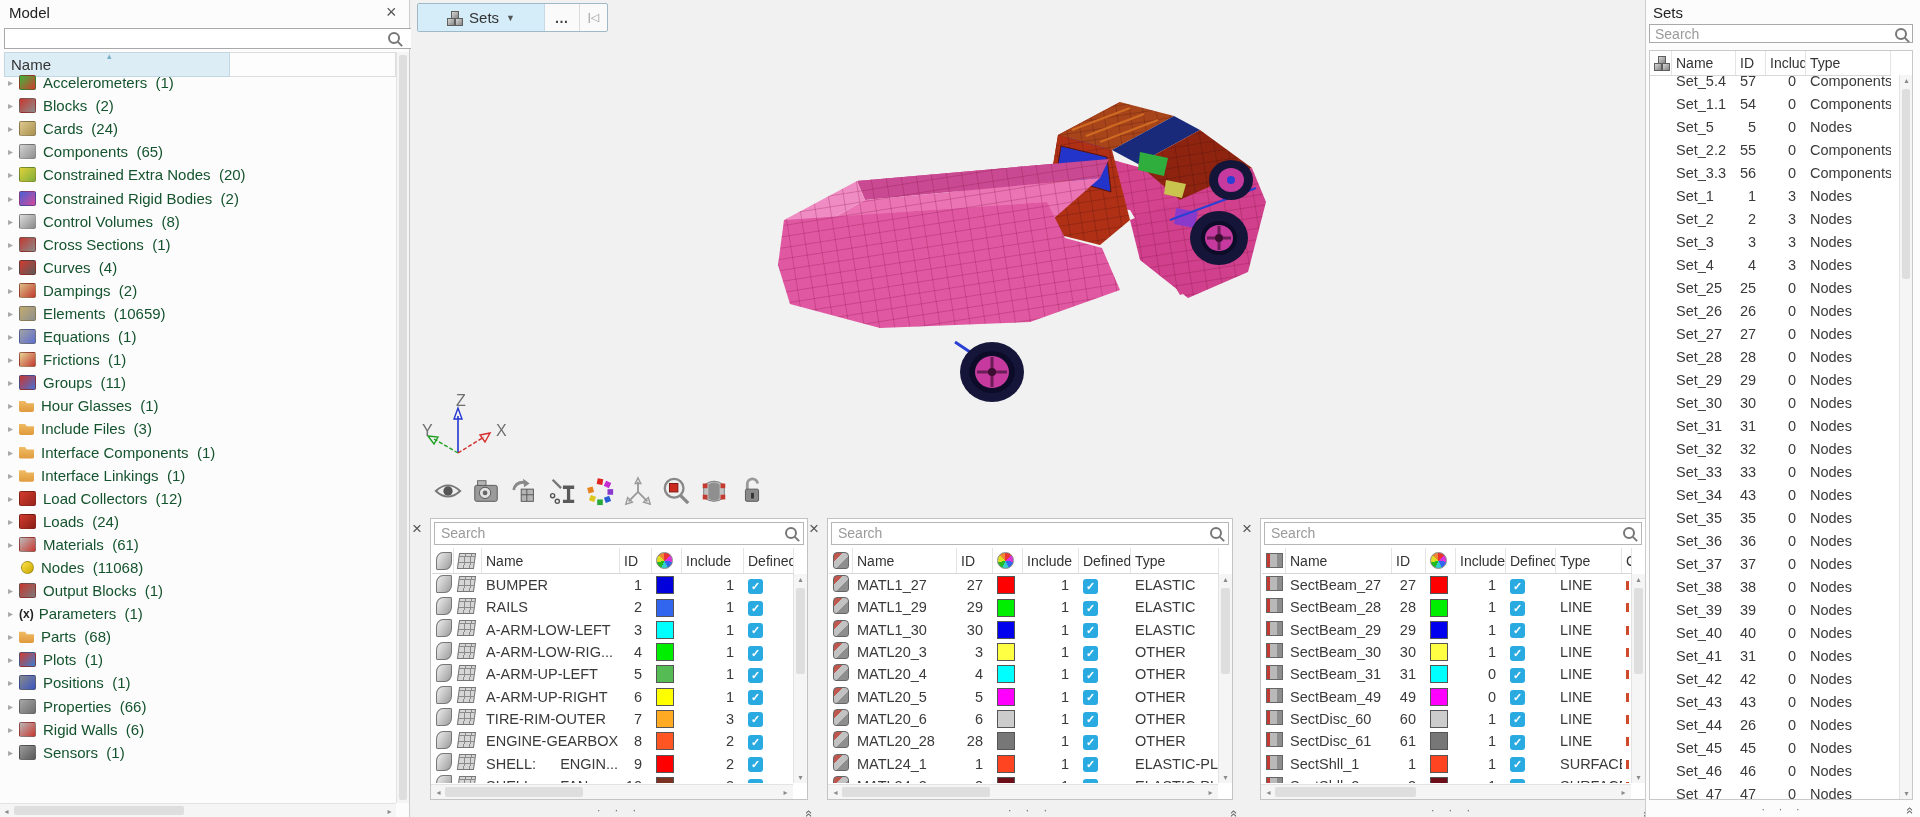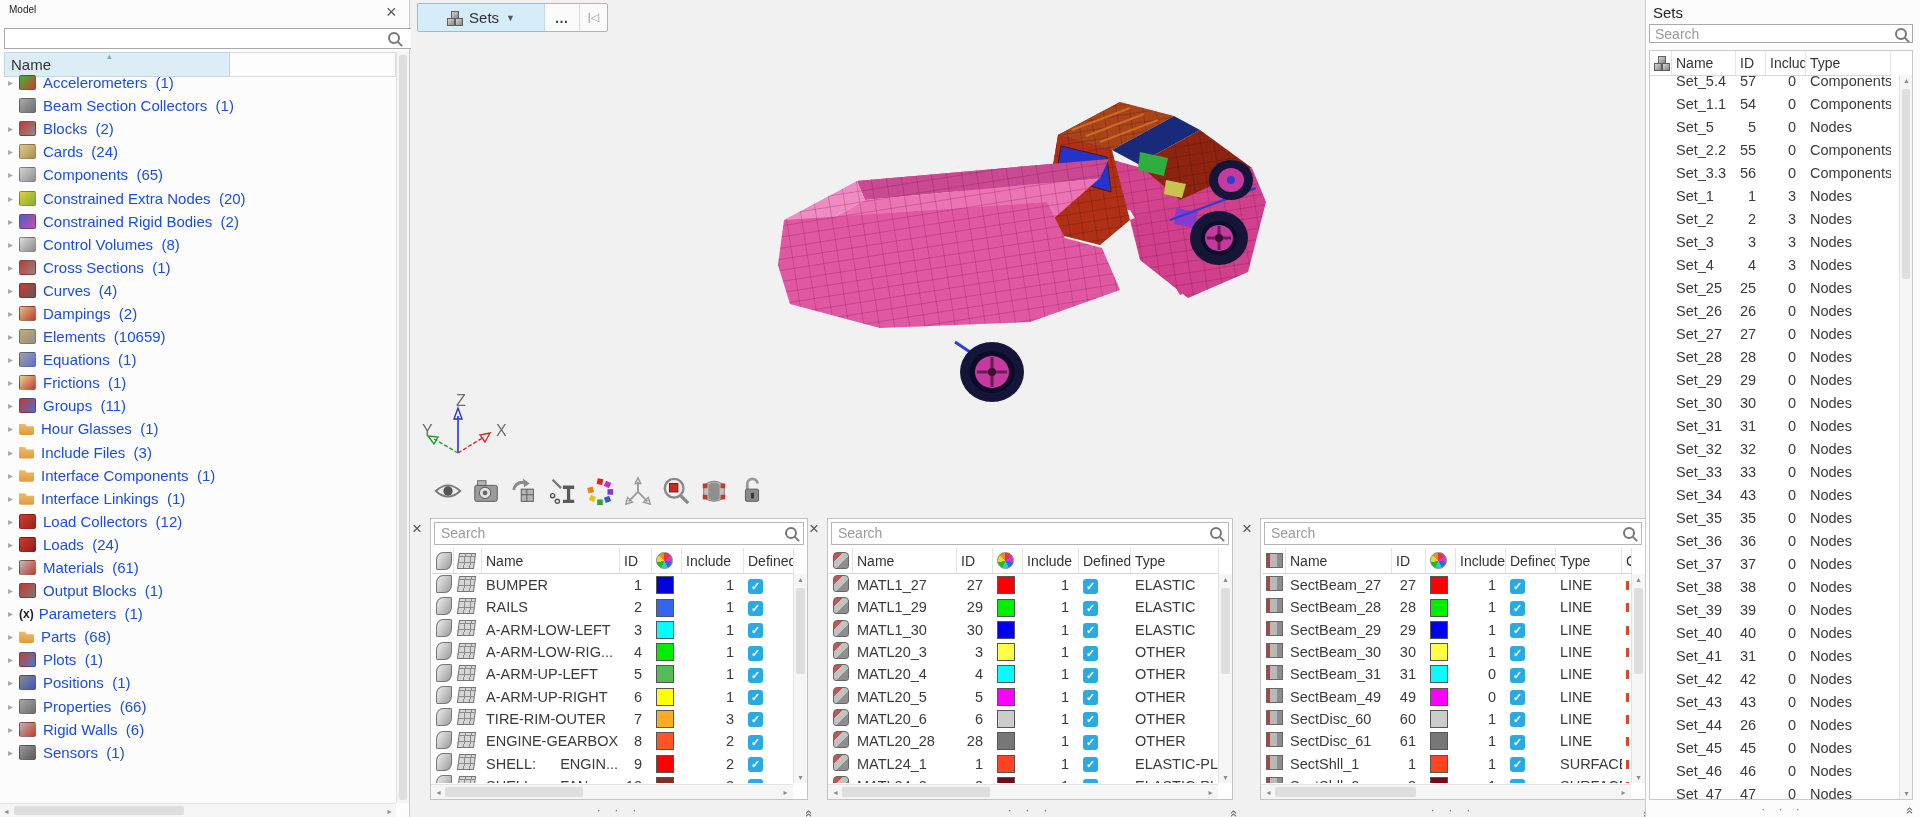--- a/index.html
+++ b/index.html
@@ -1,37 +1,37 @@
 <!DOCTYPE html>
 <html><head>
 <meta charset="utf-8">
 <style>
   html,body{margin:0;padding:0}
   body{width:1920px;height:817px;overflow:hidden;position:relative;background:#f1f1f1;
        font-family:"Liberation Sans",sans-serif;font-size:14px;color:#3a3a3a;}
   
   #leftPanel{position:absolute;left:0;top:0;width:410px;height:817px;background:#fcfcfc;border-right:1px solid #cccccc;box-sizing:border-box}
-  .lp-title{position:absolute;left:9px;top:4px;font-size:10px;color:#222}
+  .lp-title{position:absolute;left:9px;top:4px;font-size:15px;color:#222}
   .lp-close{position:absolute;left:386px;top:2px;font-size:18px;color:#555;cursor:default;line-height:20px}
   .lp-search{position:absolute;left:4px;top:28px;width:382px;height:19px;border:1px solid #a9a9a9;background:#fff;outline:none;padding:0 20px 0 5px;font:14px "Liberation Sans",sans-serif}
   .mag{position:absolute;width:8px;height:8px;border:2px solid #777;border-radius:50%}
   .mag::after{content:"";position:absolute;width:6px;height:2px;background:#777;transform:rotate(45deg);right:-5px;bottom:-3px}
   .lp-mag{left:388px;top:32px}
   .lp-header{position:absolute;left:4px;top:52px;width:392px;height:25px;display:flex}
   .lp-h1{width:226px;background:#dcedf6;border:1px solid #c2d7e2;box-sizing:border-box;display:flex;align-items:center;padding-left:6px;font-size:15px;color:#333;position:relative}
   .lp-h2{flex:1;background:#fdfdfd;border:1px solid #dddddd;border-left:none;box-sizing:border-box}
   .sortarr{position:absolute;left:102px;top:-2px;font-size:9px;color:#79b0c8}
   #treeRows{position:absolute;left:2px;top:71px;width:392px;height:732px;overflow:hidden}
   .trow{height:23.1px;display:flex;align-items:center}
   .trow .arw{width:17px;text-align:center;color:#a8a8a8;font-size:10px;flex:none}
   .ticon{width:15px;height:13px;margin-right:7px;border-radius:2px;flex:none;border:0.5px solid rgba(0,0,0,.25)}
   .ticon.folder{background:linear-gradient(180deg,#f2c06a,#e09a3c);clip-path:polygon(0 100%,0 12%,40% 12%,52% 30%,100% 30%,100% 100%);border:none}
   .ticon.circle{width:11px;height:11px;border-radius:50%;margin-left:2px}
   .ticon.txt{background:none;border:none;width:auto;font-size:12px;font-weight:bold;color:#222;margin-right:5px}
-  .tlabel{font-size:15px;color:#1d4ed8;white-space:pre}
+  .tlabel{font-size:15px;color:#14532d;white-space:pre}
   .vscroll{position:absolute;background:#f5f5f5;border-left:1px solid #e3e3e3;box-sizing:border-box}
   .hscroll{position:absolute;background:#f5f5f5;border-top:1px solid #e3e3e3;box-sizing:border-box}
   .thumb{position:absolute;background:#dedede;border-radius:2px}
   .sarr{position:absolute;font-size:8px;color:#8a8a8a;width:13px;text-align:center}
   
   #mainToolbar{position:absolute;left:417px;top:3px;height:27px;display:flex;border:1px solid #9fb9c6;border-radius:2px;background:#fafafa;align-items:stretch}
   .tb-sets{width:126px;background:#d5ecf9;display:flex;align-items:center;justify-content:center;gap:7px;font-size:15px;color:#333}
   .tb-chev{font-size:9px;color:#555}
   .tb-more{width:34px;border-left:1px solid #c7dae4;display:flex;align-items:center;justify-content:center;color:#444;font-weight:bold;letter-spacing:1px}
   .tb-skip{width:27px;border-left:1px solid #dcdcdc;display:flex;align-items:center;justify-content:center;color:#8f8f8f;font-size:11px}
@@ -105,25 +105,20 @@
     </div>
     <div class="lp-h2"></div>
   </div>
   <div id="treeRows">
       <div class="trow">
         <span class="arw">▸</span>
         <span class="ticon" style="background: linear-gradient(135deg, rgb(61, 181, 61), rgb(210, 59, 47));"></span>
         <span class="tlabel">Accelerometers  (1)</span>
       </div>
       <div class="trow">
-        <span class="arw"></span>
-        <span class="ticon" style="background: linear-gradient(135deg, rgb(168, 168, 168), rgb(111, 111, 111));"></span>
-        <span class="tlabel">Beam Section Collectors  (1)</span>
-      </div>
-      <div class="trow">
         <span class="arw">▸</span>
         <span class="ticon" style="background: linear-gradient(135deg, rgb(200, 55, 47), rgb(140, 140, 140));"></span>
         <span class="tlabel">Blocks  (2)</span>
       </div>
       <div class="trow">
         <span class="arw">▸</span>
         <span class="ticon" style="background: linear-gradient(135deg, rgb(221, 200, 142), rgb(171, 145, 80));"></span>
         <span class="tlabel">Cards  (24)</span>
       </div>
       <div class="trow">
@@ -208,20 +203,25 @@
       </div>
       <div class="trow">
         <span class="arw">▸</span>
         <span class="ticon" style="background: linear-gradient(135deg, rgb(210, 59, 47), rgb(138, 31, 22));"></span>
         <span class="tlabel">Loads  (24)</span>
       </div>
       <div class="trow">
         <span class="arw">▸</span>
         <span class="ticon" style="background: linear-gradient(135deg, rgb(188, 188, 188), rgb(200, 55, 47));"></span>
         <span class="tlabel">Materials  (61)</span>
+      </div>
+      <div class="trow">
+        <span class="arw"></span>
+        <span class="ticon circle" style="background: linear-gradient(135deg, rgb(255, 226, 74), rgb(200, 168, 0));"></span>
+        <span class="tlabel">Nodes  (11068)</span>
       </div>
       <div class="trow">
         <span class="arw">▸</span>
         <span class="ticon" style="background: linear-gradient(135deg, rgb(200, 55, 47), rgb(122, 122, 122));"></span>
         <span class="tlabel">Output Blocks  (1)</span>
       </div>
       <div class="trow">
         <span class="arw">▸</span>
         <span class="ticon txt">(x)</span>
         <span class="tlabel">Parameters  (1)</span>

